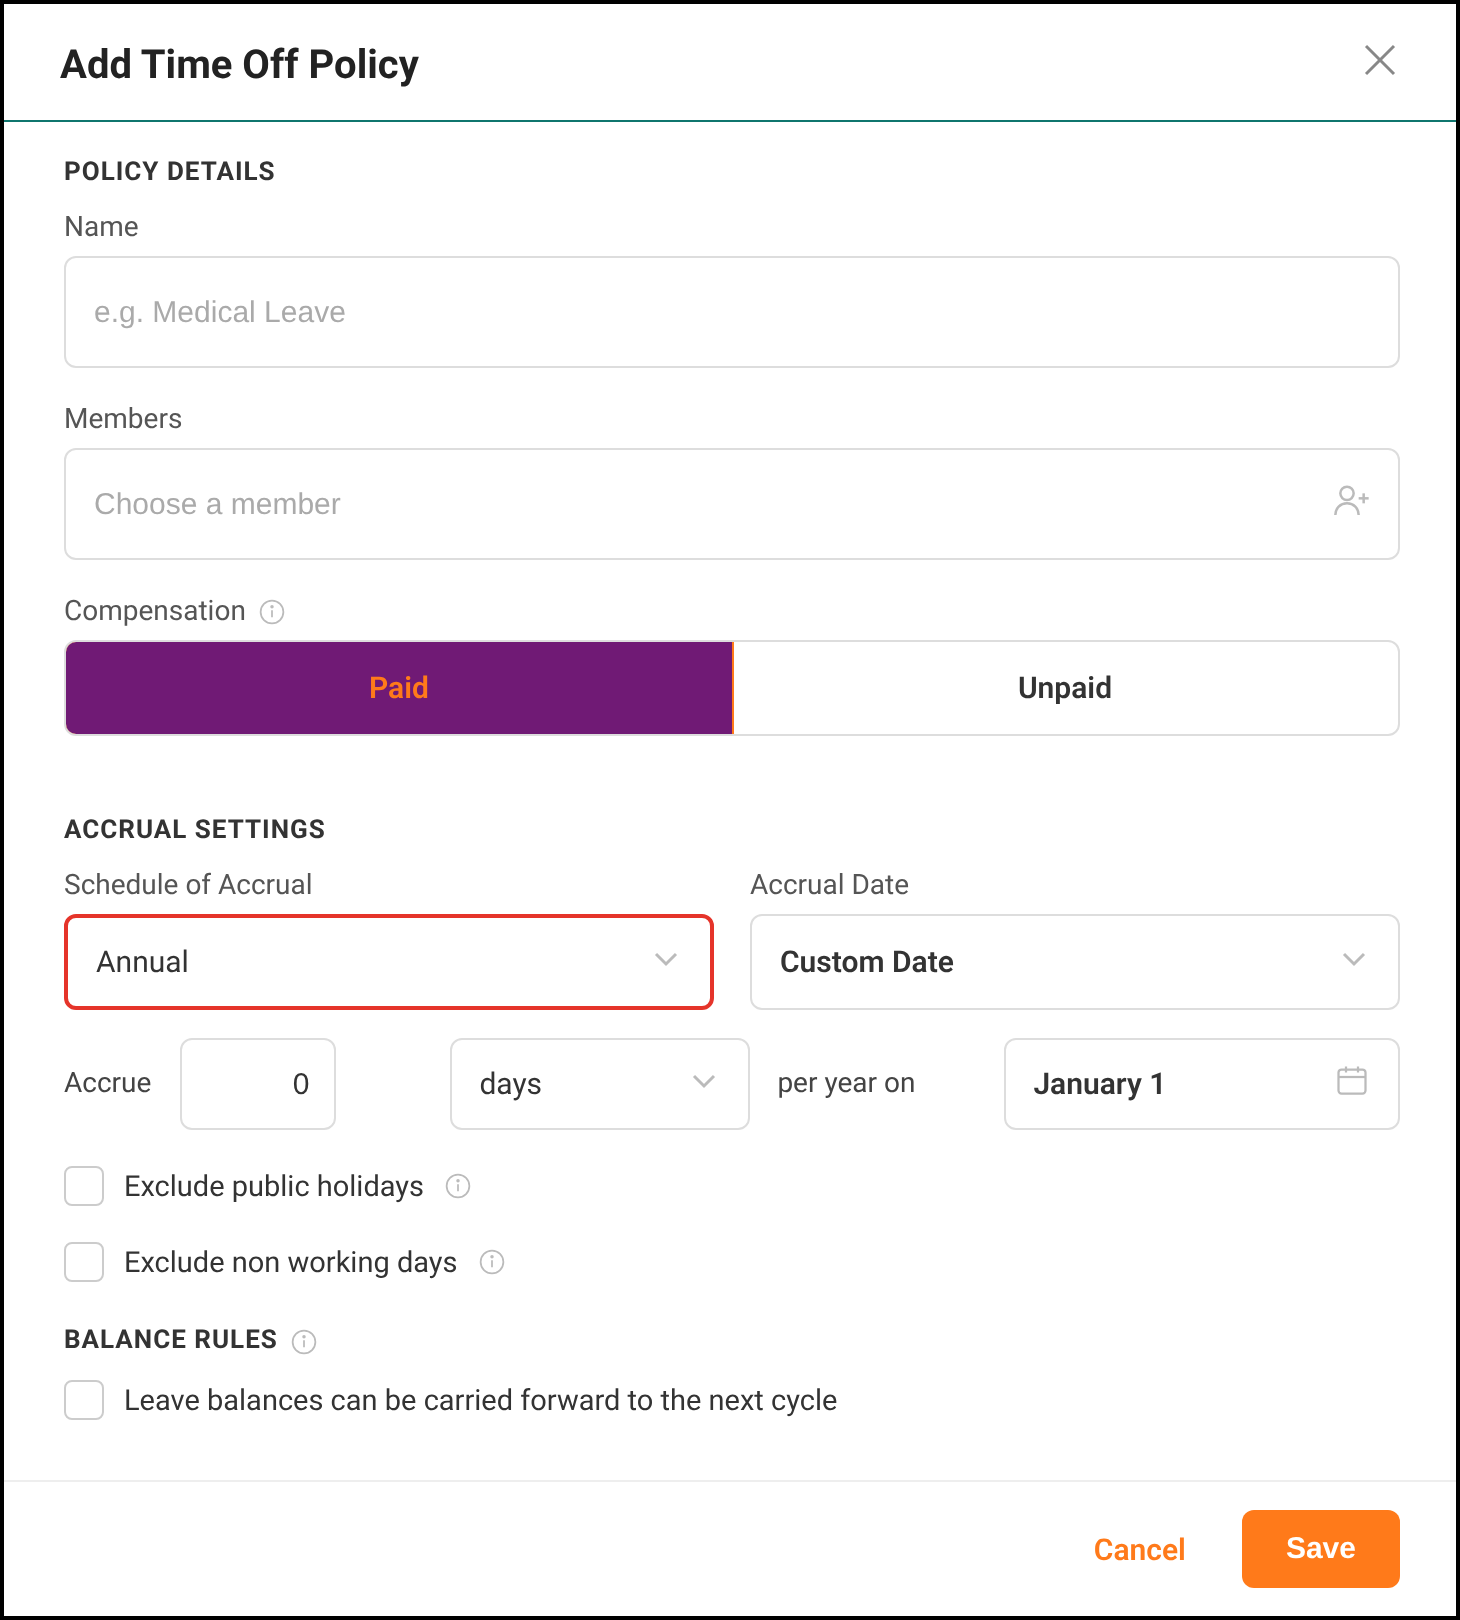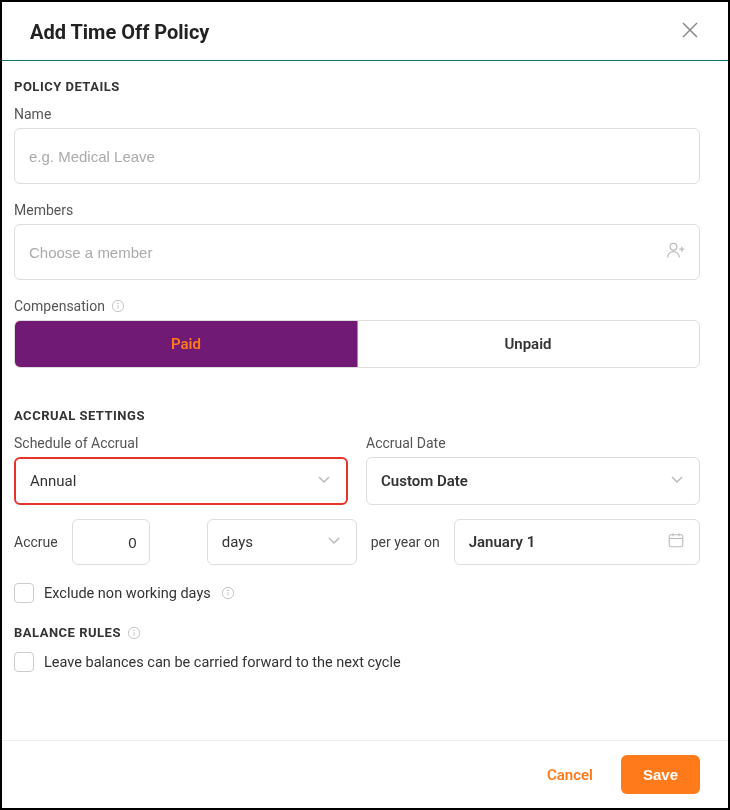--- a/index.html
+++ b/index.html
@@ -22,21 +22,21 @@
   .title {
     font-size: 20px;
     font-weight: 700;
     color: #222;
   }
   .close-btn {
     color: #888;
     cursor: pointer;
   }
   .content {
-    padding: 18px 28px 0 12px;
+    padding: 18px 28px 0 30px;
   }
   .section-label {
     font-size: 13px;
     font-weight: 700;
     letter-spacing: 0.5px;
     color: #333;
     margin-bottom: 12px;
     display: flex;
     align-items: center;
     gap: 6px;
@@ -151,20 +151,21 @@
     border: 1px solid #ddd;
     border-radius: 6px;
     display: flex;
     align-items: center;
     justify-content: space-between;
     padding: 0 14px;
     font-size: 15px;
     font-weight: 600;
     color: #333;
     cursor: pointer;
+    margin-left: 30px;
   }
   .checkbox-row {
     display: flex;
     align-items: center;
     gap: 10px;
     margin-top: 18px;
     font-size: 14.5px;
     color: #333;
   }
   .checkbox {
@@ -311,20 +312,31 @@
         <svg width="18" height="18" viewBox="0 0 24 24" fill="none" stroke="currentColor" stroke-width="1.5">
             <rect x="3" y="5" width="18" height="16" rx="2"></rect>
             <line x1="3" y1="10" x2="21" y2="10"></line>
             <line x1="8" y1="3" x2="8" y2="7"></line>
             <line x1="16" y1="3" x2="16" y2="7"></line>
           </svg>
       </span>
     </div>
   </div>
 
+  <div class="checkbox-row">
+    <div class="checkbox"></div>
+    <span>Exclude public holidays</span>
+    <span class="info-icon">
+      <svg width="14" height="14" viewBox="0 0 16 16" fill="none" stroke="currentColor" stroke-width="1">
+          <circle cx="8" cy="8" r="6.5"></circle>
+          <line x1="8" y1="7" x2="8" y2="11"></line>
+          <circle cx="8" cy="5" r="0.5" fill="currentColor"></circle>
+        </svg>
+    </span>
+  </div>
 
   <div class="checkbox-row">
     <div class="checkbox"></div>
     <span>Exclude non working days</span>
     <span class="info-icon">
       <svg width="14" height="14" viewBox="0 0 16 16" fill="none" stroke="currentColor" stroke-width="1">
           <circle cx="8" cy="8" r="6.5"></circle>
           <line x1="8" y1="7" x2="8" y2="11"></line>
           <circle cx="8" cy="5" r="0.5" fill="currentColor"></circle>
         </svg>

